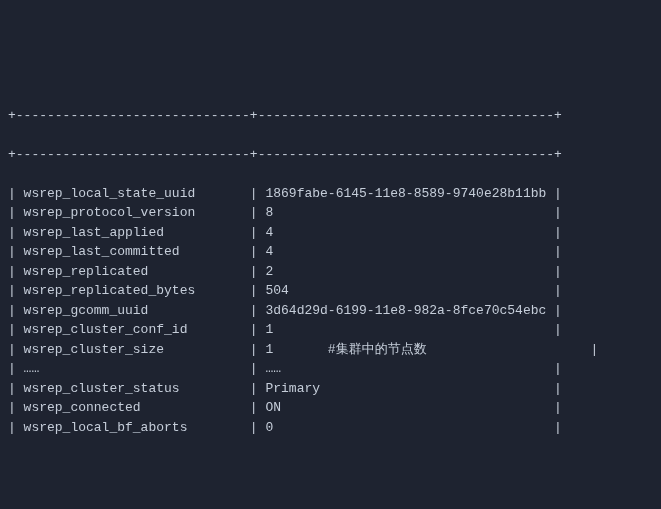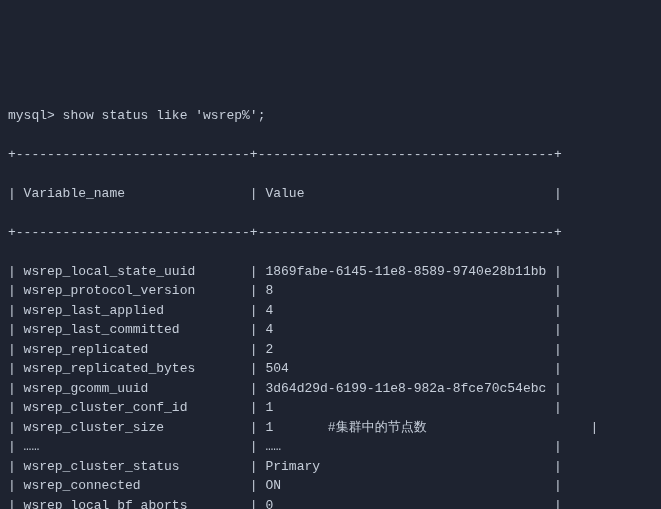--- a/index.html
+++ b/index.html
@@ -17,22 +17,20 @@
       width: 661px;
       white-space: pre;
     }
   </style>
 </head>
 <body>
 
 
 
 <div>
-<div>mysql&gt; show status like 'wsrep%';</div>
 <div>+------------------------------+--------------------------------------+</div>
-<div>| Variable_name                | Value                                |</div>
 <div>+------------------------------+--------------------------------------+</div>
 <div id="rows-container"><div>| wsrep_local_state_uuid       | 1869fabe-6145-11e8-8589-9740e28b11bb |</div><div>| wsrep_protocol_version       | 8                                    |</div><div>| wsrep_last_applied           | 4                                    |</div><div>| wsrep_last_committed         | 4                                    |</div><div>| wsrep_replicated             | 2                                    |</div><div>| wsrep_replicated_bytes       | 504                                  |</div><div>| wsrep_gcomm_uuid             | 3d64d29d-6199-11e8-982a-8fce70c54ebc |</div><div>| wsrep_cluster_conf_id        | 1                                    |</div><div>| wsrep_cluster_size           | 1       #集群中的节点数                     |</div><div>| ……                           | ……                                   |</div><div>| wsrep_cluster_status         | Primary                              |</div><div>| wsrep_connected              | ON                                   |</div><div>| wsrep_local_bf_aborts        | 0                                    |</div></div>
 
 </div>
 
 
 
 
 </body></html>

